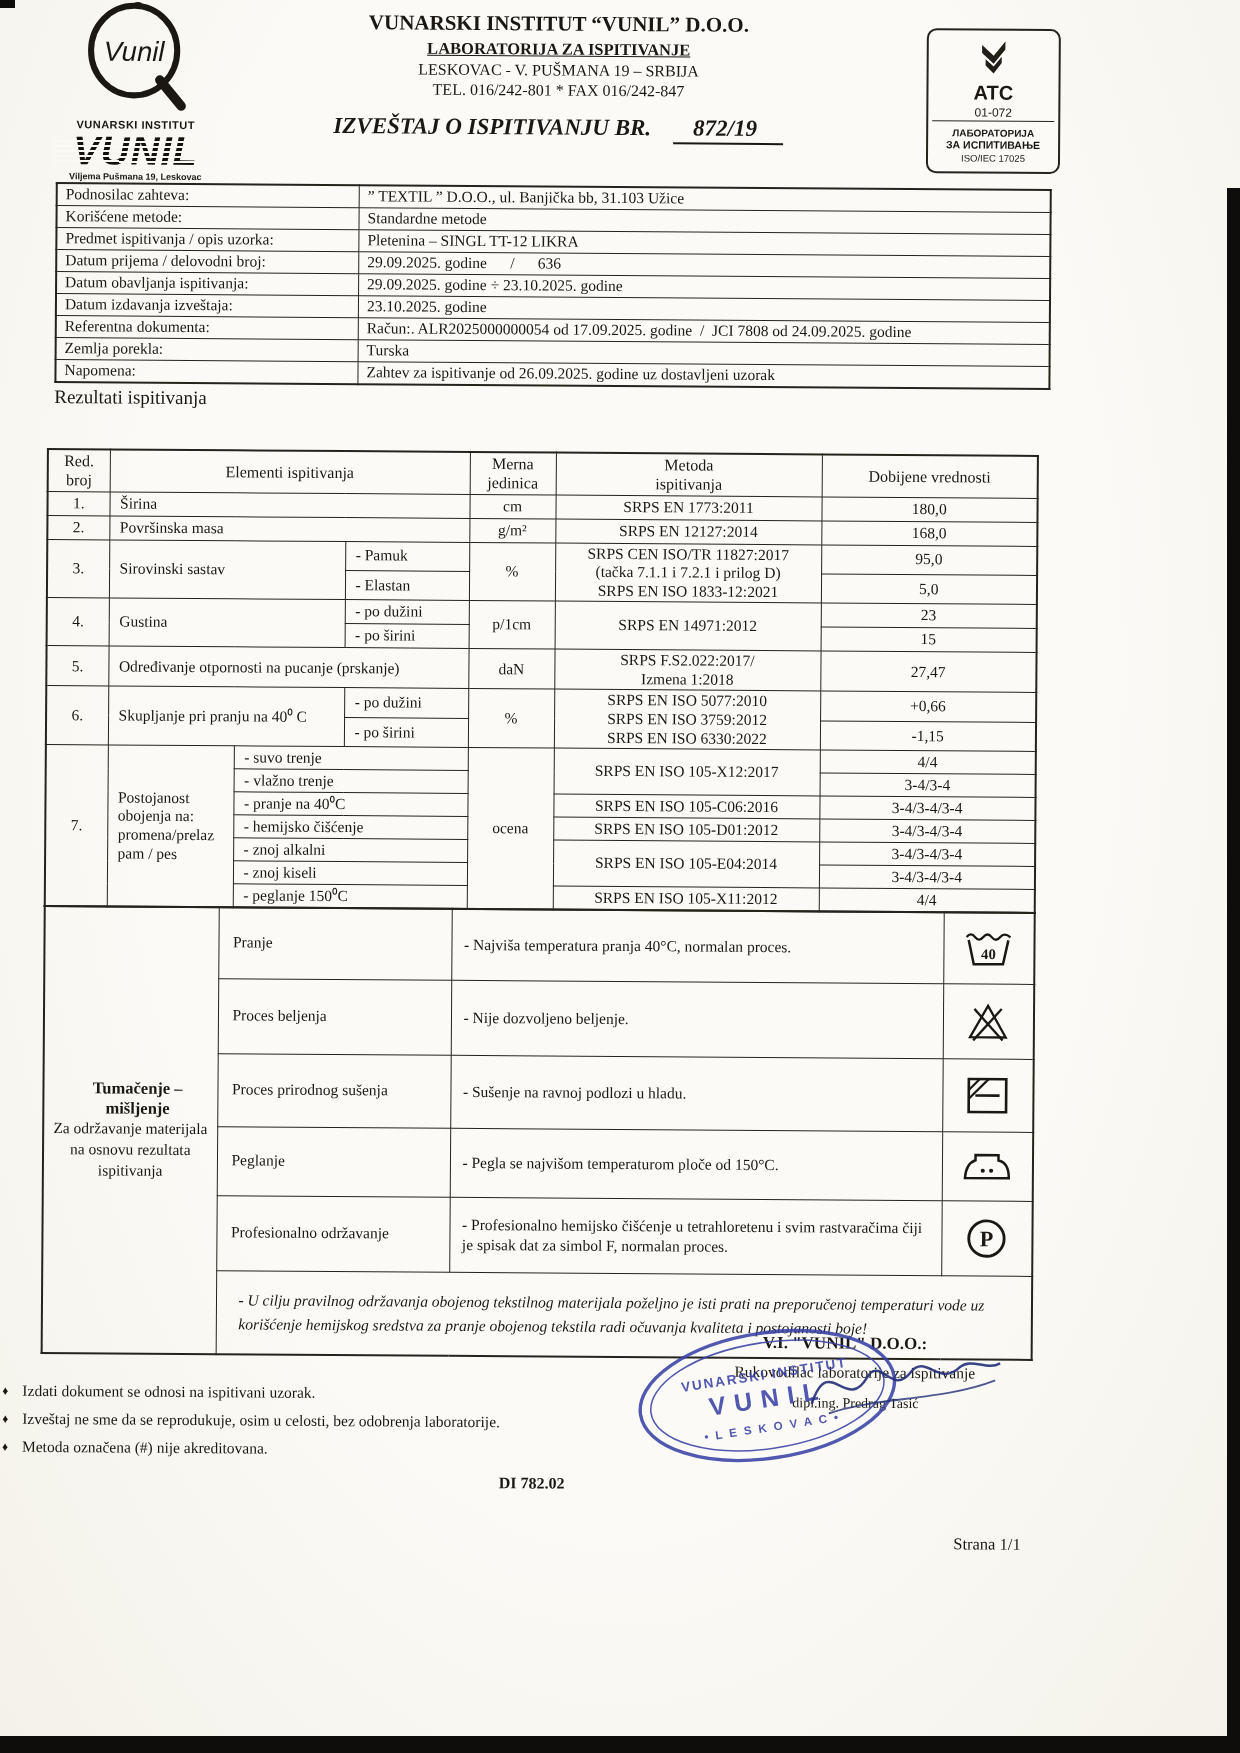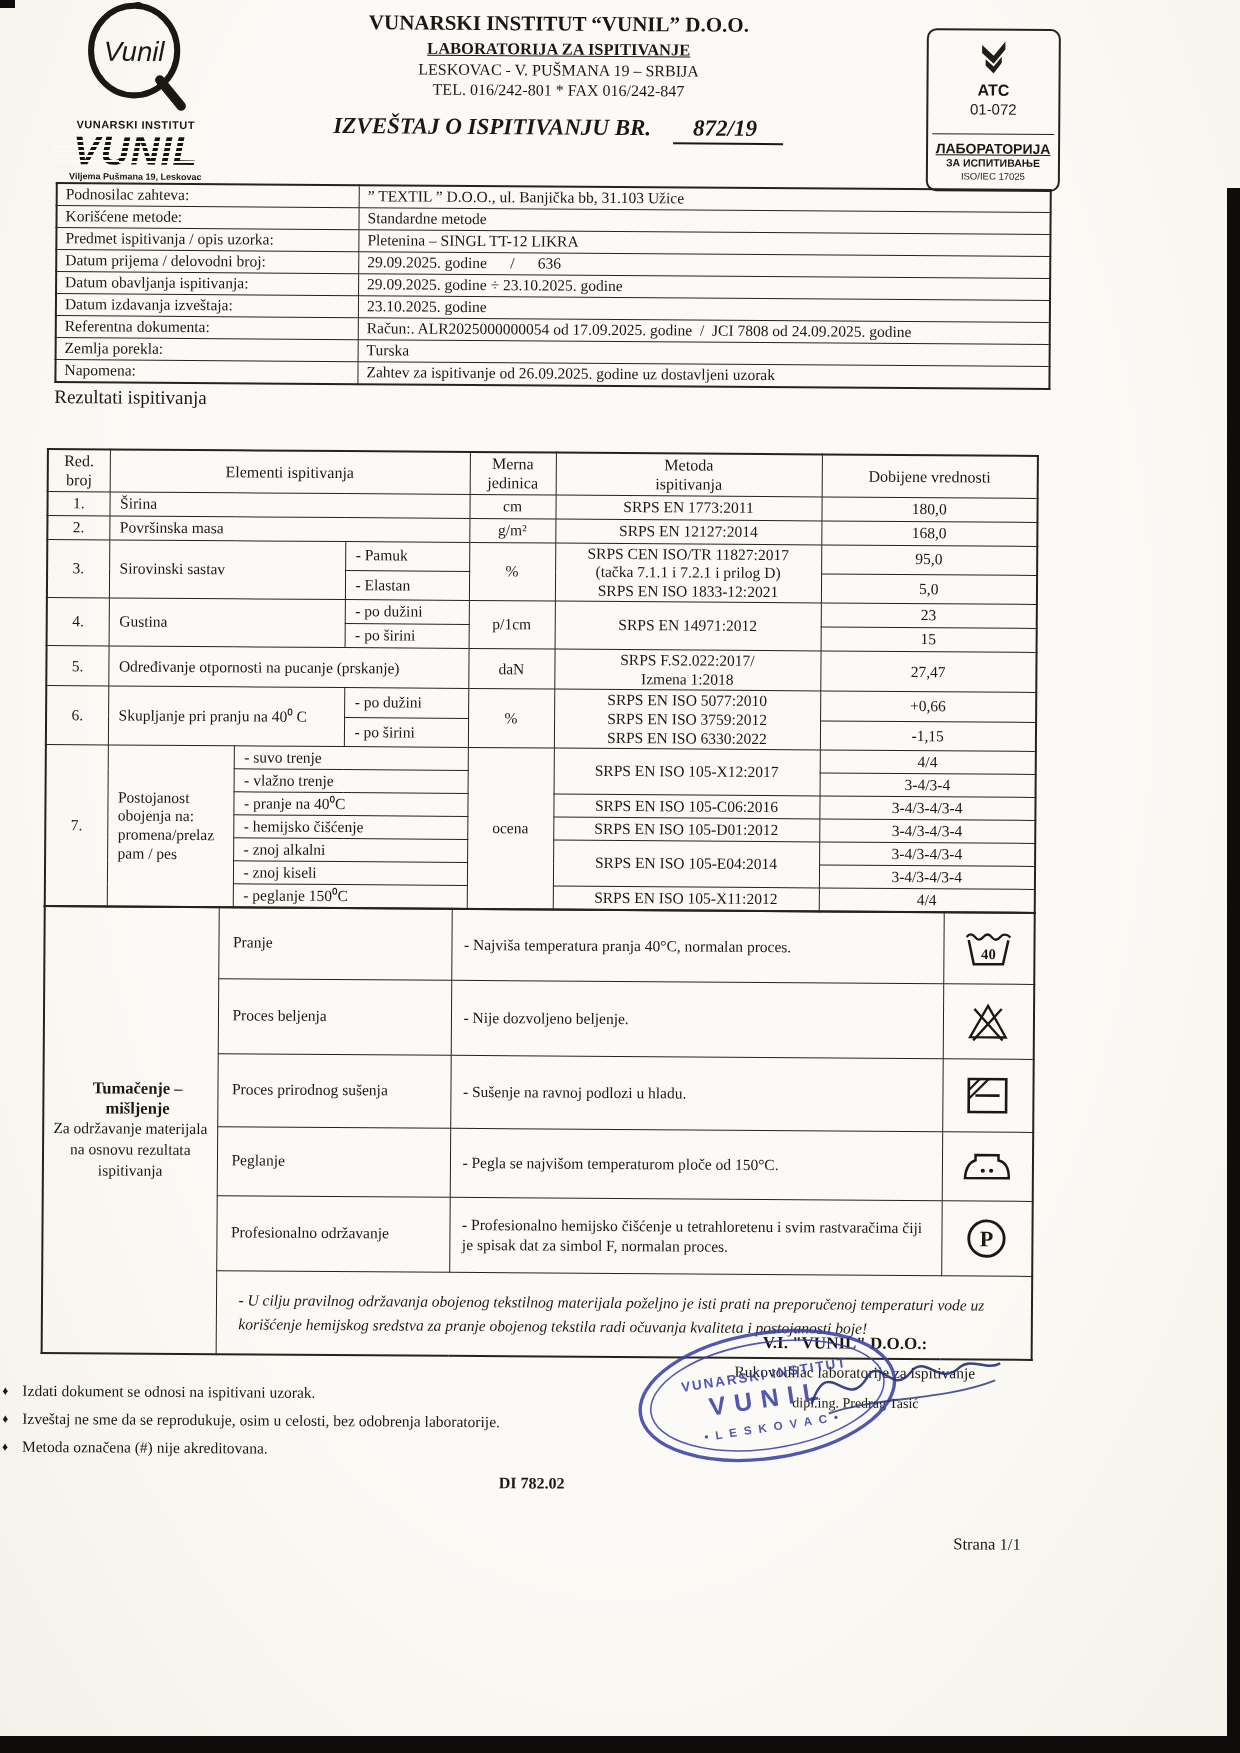--- a/index.html
+++ b/index.html
@@ -21,23 +21,23 @@
 
   .head-center{position:absolute;left:262px;top:12px;width:590px;text-align:center;}
   .hc-company{font-size:21px;font-weight:bold;}
   .hc-lab{font-size:16.5px;font-weight:bold;text-decoration:underline;margin-top:3px;}
   .hc-addr{font-size:16px;margin-top:2px;}
   .hc-phone{font-size:16px;margin-top:2px;}
   .report-line{margin-top:15px;font-size:23px;font-weight:bold;font-style:italic;}
   .report-number{display:inline-block;border-bottom:2.5px solid #1b1813;padding:0 26px 1px 20px;margin-left:22px;}
 
   .atc-badge{position:absolute;left:925px;top:26px;width:122px;border:2.2px solid #26231d;border-radius:10px;text-align:center;padding:7px 4px 8px 4px;font-family:"Liberation Sans",sans-serif;background:#fbfaf6;}
-  .atc-name{font-size:16px;font-weight:bold;margin-top:2px;}
-  .atc-num{font-size:15px;margin-top:1px;padding-bottom:16px;border-bottom:1.6px solid #26231d;}
-  .atc-l1{font-size:14px;font-weight:bold;margin-top:6px;text-decoration:underline;}
+  .atc-name{font-size:20px;font-weight:bold;margin-top:2px;}
+  .atc-num{font-size:12px;margin-top:1px;padding-bottom:1px;border-bottom:1.6px solid #26231d;}
+  .atc-l1{font-size:10px;font-weight:bold;margin-top:6px;}
   .atc-l2{font-size:10.5px;font-weight:bold;}
   .atc-std{font-size:9.5px;margin-top:2px;}
 
   
   table{border-collapse:collapse;table-layout:fixed;}
   td,th{border:1.7px solid #26231d;font-size:15.5px;line-height:1.2;padding:1px 6px;text-align:center;vertical-align:middle;overflow:hidden;}
   .pre{white-space:pre-line;}
   .left{text-align:left;padding-left:10px;}
 
   .info-table{position:absolute;left:55px;top:186px;width:996px;border:2.5px solid #26231d;}

